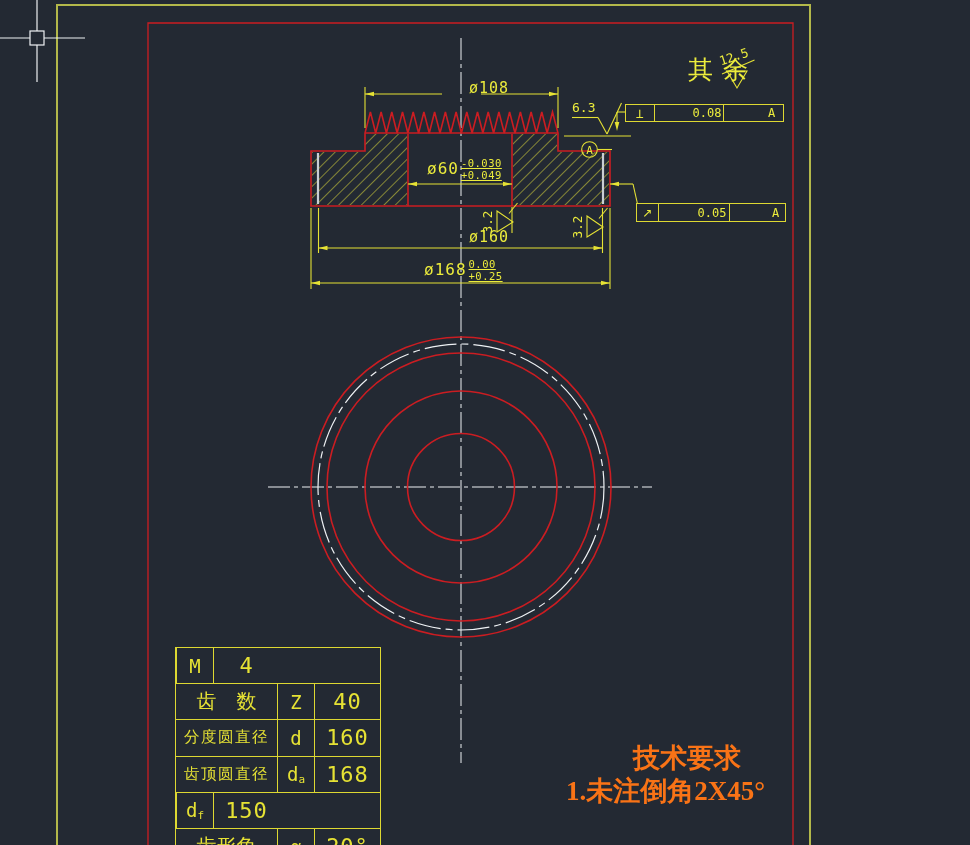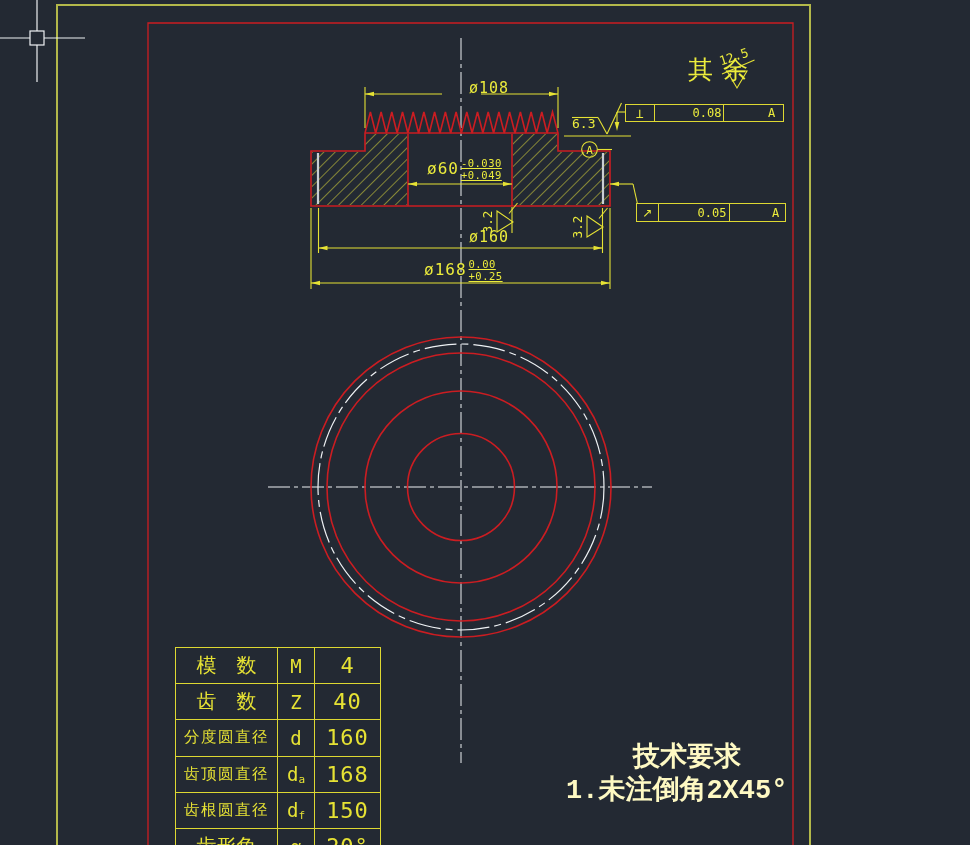--- a/index.html
+++ b/index.html
@@ -14,21 +14,21 @@
   .tolmain{font-size:16px;letter-spacing:1px;}
   .tolstack{display:flex;flex-direction:column;margin-left:2px;text-decoration:underline;}
   .tolstack span{font-size:10.5px;line-height:12px;letter-spacing:0.5px;}
   .rough{font-size:12.5px;}
   .rot90{transform:translate(-50%,-50%) rotate(-90deg);}
   .fcf{position:absolute;display:flex;border:1.2px solid #ddd832;color:#ecec3c;
        font-family:"DejaVu Sans Mono", monospace;font-size:12px;align-items:stretch;background:rgba(35,41,51,.85);}
   .fcf .cell{display:flex;align-items:center;justify-content:center;}
   .fcf .cell+.cell{border-left:1.2px solid #ddd832;padding-left:36px;}
   #qiyu{font-size:25px;letter-spacing:10px;}
-  .tech{color:#fef9c3;font-weight:bold;font-size:27px;font-family:Liberation Mono, monospace;}
+  .tech{color:#f97316;font-weight:bold;font-size:27px;font-family:Liberation Serif, serif;}
   
   #ptable{position:absolute;left:175px;top:647px;border:1.6px solid #ddd832;color:#e6e234;}
   .prow{display:flex;height:35.2px;border-top:1.2px solid #ddd832;}
   .prow:first-child{border-top:none;}
   .pcell{display:flex;align-items:center;justify-content:center;box-sizing:border-box;}
   .pname{width:101px;}
   .psym{width:37px;border-left:1.2px solid #ddd832;font-family:"DejaVu Sans Mono", monospace;font-size:19px;}
   .pval{width:66px;border-left:1.2px solid #ddd832;font-family:"DejaVu Sans Mono", monospace;font-size:22px;letter-spacing:1px;}
   .nbig{font-size:20px;}
   .nsmall{font-size:15.5px;letter-spacing:1.5px;}
@@ -165,21 +165,21 @@
   <div class="txt mono dimtext ctr" style="left:461px;top:230px;">ø160</div>
 
   <div class="txt mono tolblock" style="left:424px;top:258px;">
     <span class="tolmain">ø168</span>
     <span class="tolstack">
       <span>0.00</span>
       <span>+0.25</span>
     </span>
   </div>
 
-  <div class="txt mono rough" style="left:572px;top:101px;font-size:13px;margin-top:16px;">6.3</div>
+  <div class="txt mono rough" style="left:572px;top:101px;font-size:13px;">6.3</div>
 
   <div class="txt mono rough" style="left:719px;top:51px;transform:rotate(-18deg);">12.5</div>
 
   <div class="txt mono rough rot90" style="left:488px;top:222px;">3.2</div>
 
   <div class="txt mono rough rot90" style="left:578px;top:227px;">3.2</div>
 
   <div class="txt mono" style="left:589.5px;top:149.5px;font-size:11px;transform:translate(-50%,-50%);">A</div>
 
   <div class="txt" id="qiyu" style="left:688px;top:57px;">其余</div>
@@ -191,21 +191,20 @@
   </div>
 
   <div class="fcf" style="left:636px;top:203px;height:17px;">
     <div class="cell" style="width:21px;font-size:12px;font-family:'DejaVu Sans',sans-serif;">↗</div>
     <div class="cell" style="width:34px;">0.05</div>
     <div class="cell" style="width:19px;">A</div>
   </div>
 
   <div id="ptable">
     <div class="prow">
-      <div class="pcell pname nbig">模　数</div>
       <div class="pcell psym">
           <span>M</span>
           <span class="psub"></span>
         </div>
       <div class="pcell pval">4</div>
     </div>
     <div class="prow">
       <div class="pcell pname nbig">齿　数</div>
       <div class="pcell psym">
           <span>Z</span>
@@ -223,21 +222,20 @@
     </div>
     <div class="prow">
       <div class="pcell pname nsmall">齿顶圆直径</div>
       <div class="pcell psym">
           <span>d</span>
           <span class="psub">a</span>
         </div>
       <div class="pcell pval">168</div>
     </div>
     <div class="prow">
-      <div class="pcell pname nsmall">齿根圆直径</div>
       <div class="pcell psym">
           <span>d</span>
           <span class="psub">f</span>
         </div>
       <div class="pcell pval">150</div>
     </div>
     <div class="prow">
       <div class="pcell pname nbig">齿形角</div>
       <div class="pcell psym">
           <span>α</span>

